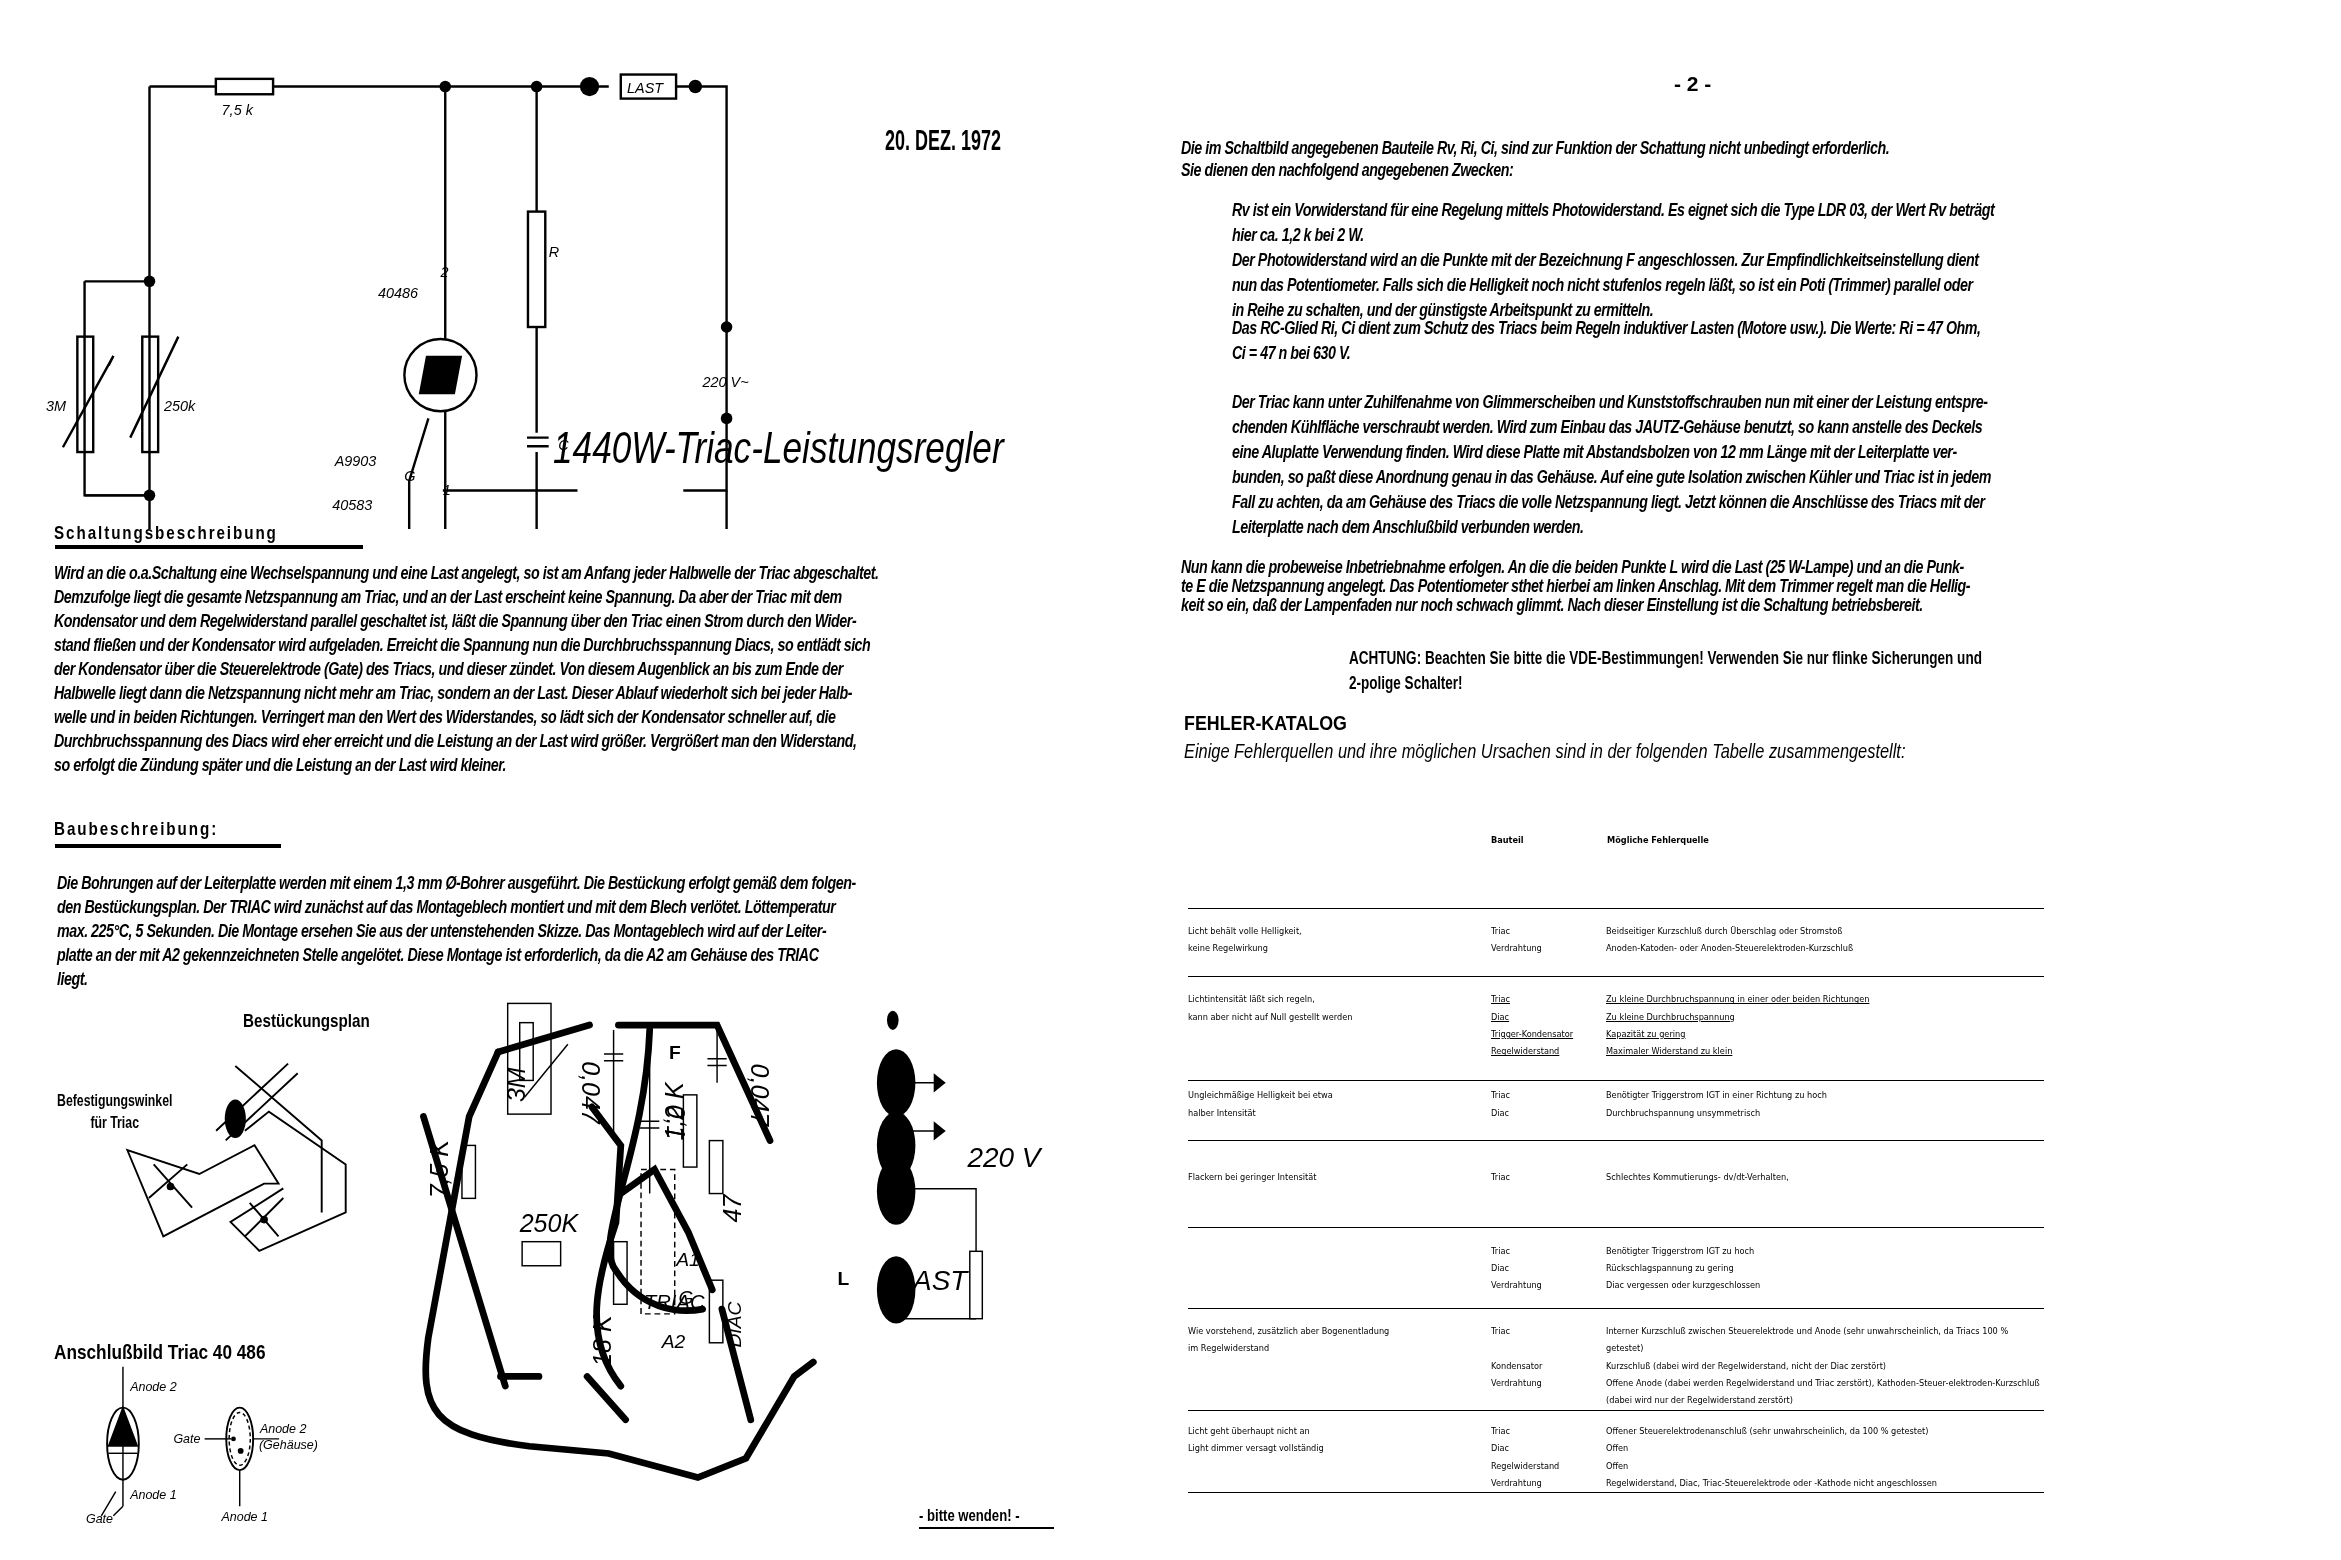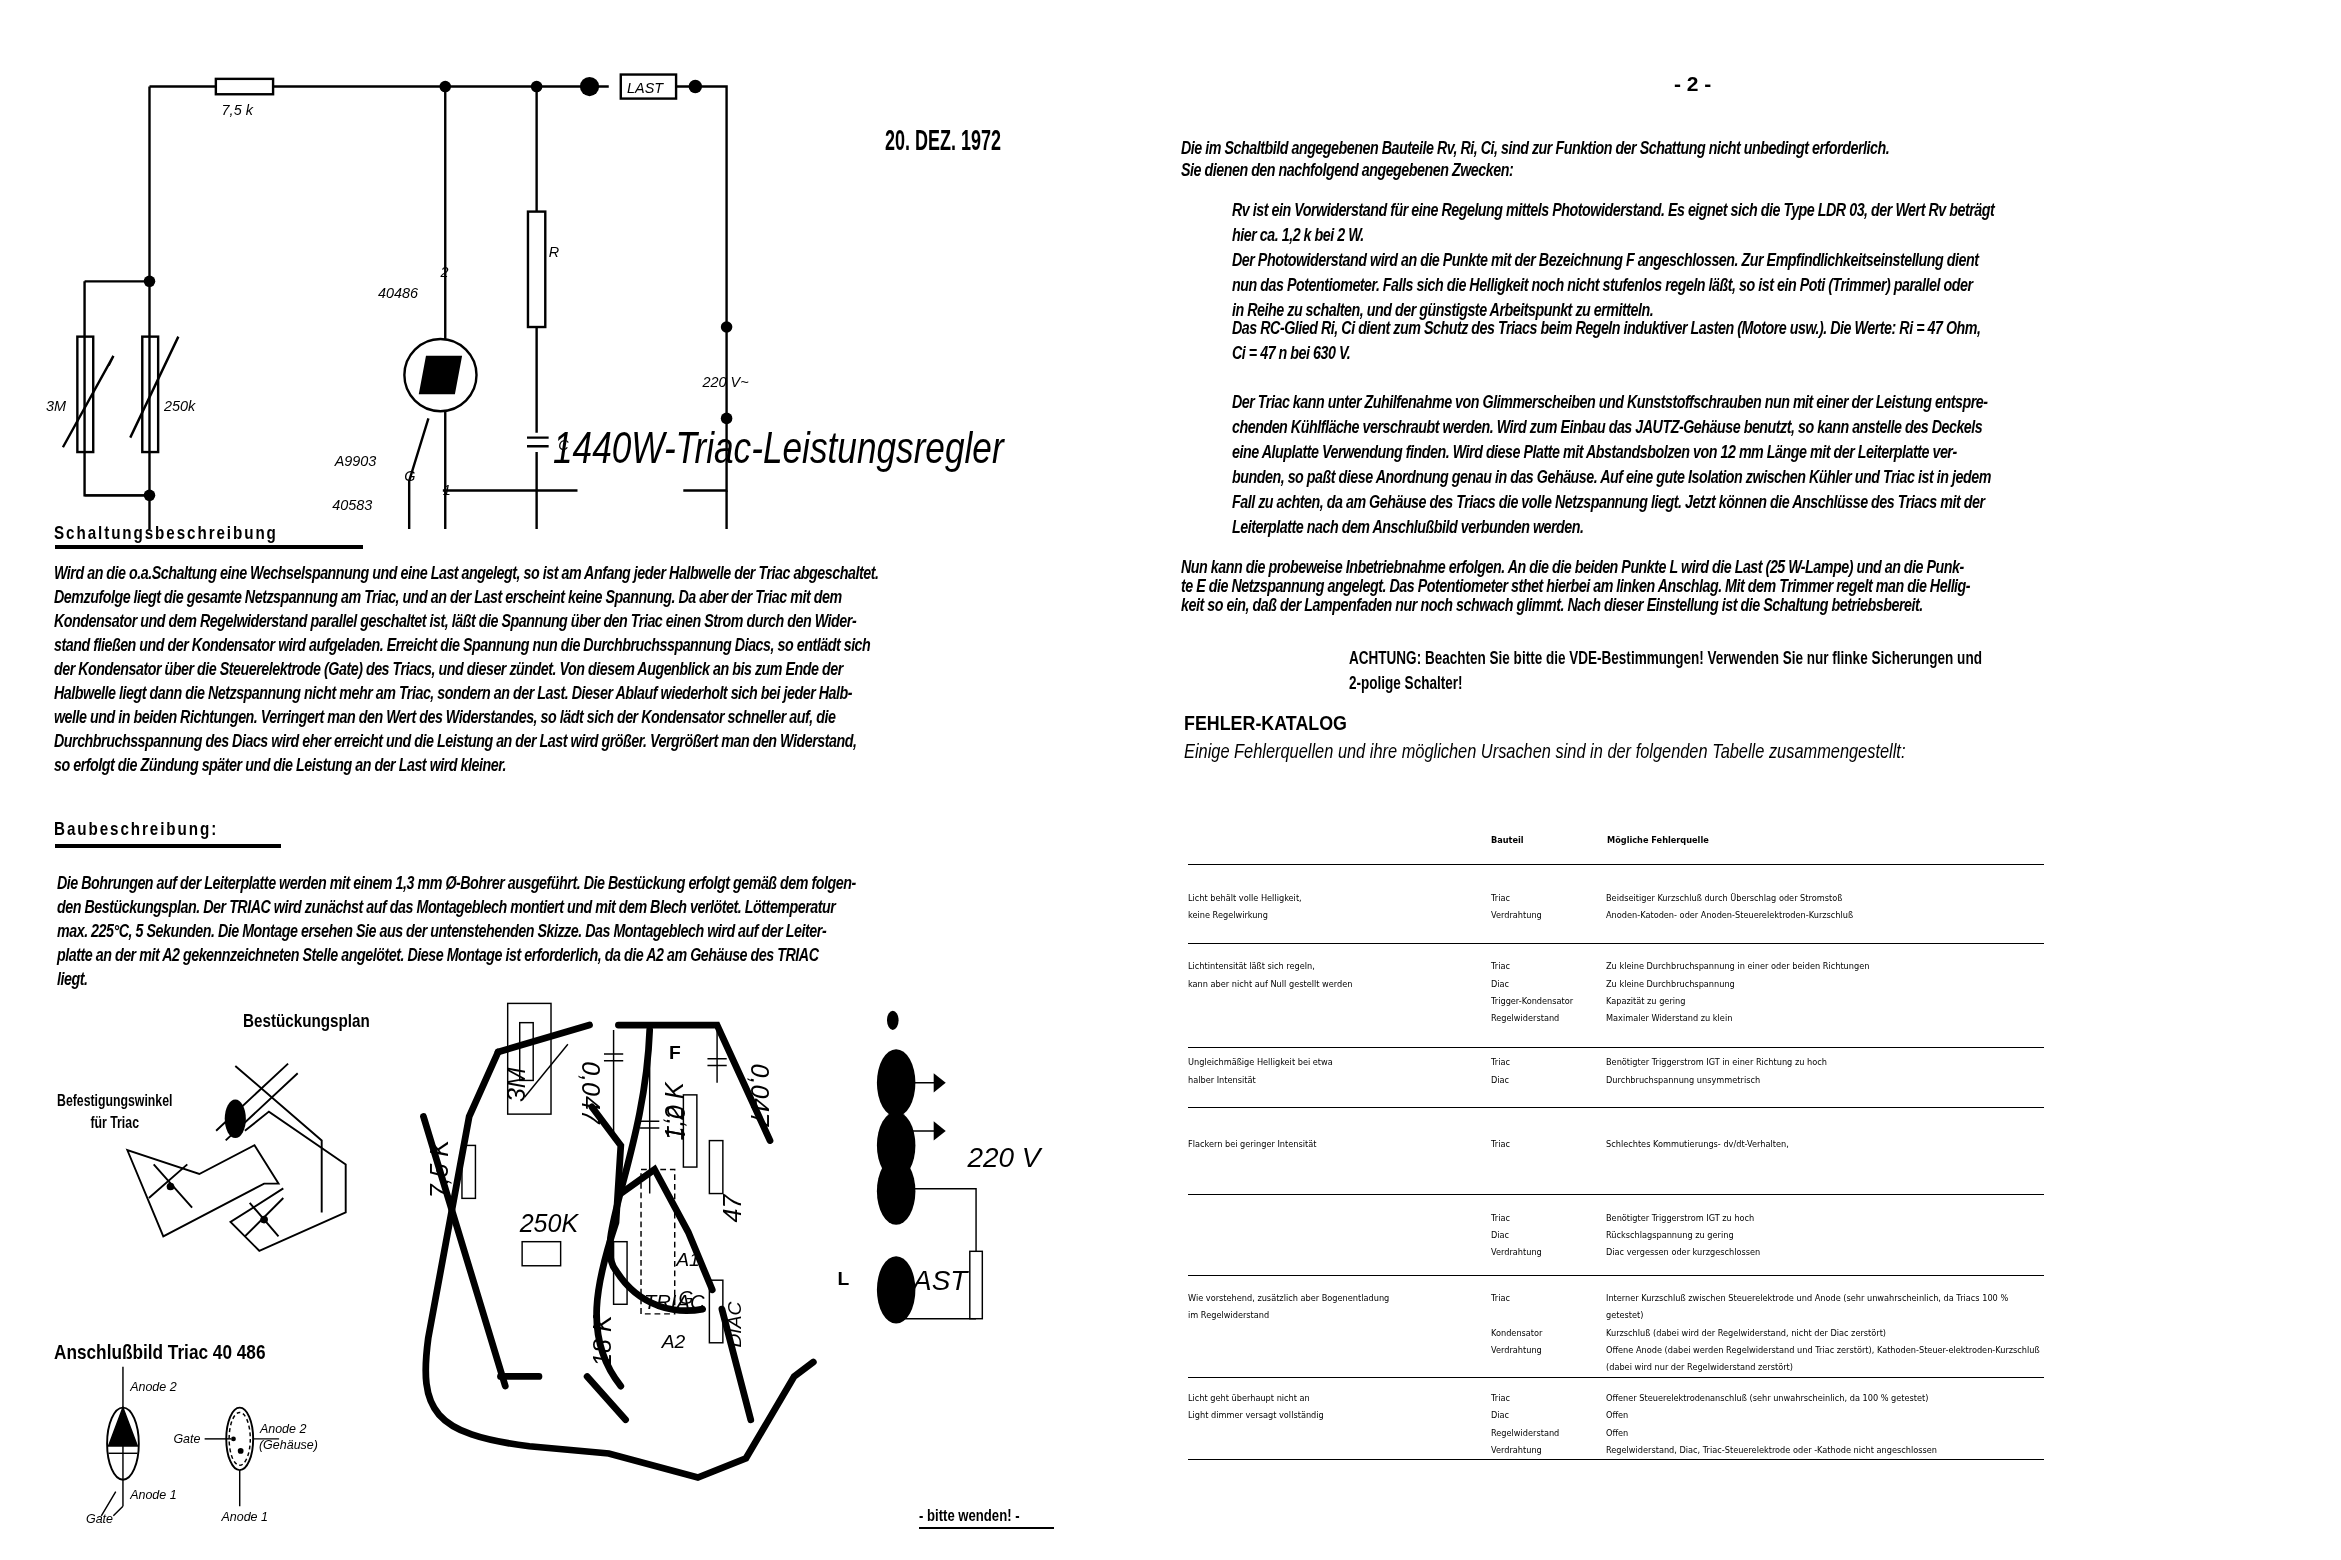--- a/index.html
+++ b/index.html
@@ -284,37 +284,37 @@
 
 <div class="abs" style="left:1184px;top:711px;font-size:21px;font-weight:bold;transform:scaleX(0.85);transform-origin:left top;white-space:nowrap;">FEHLER-KATALOG</div>
 <div class="abs" style="left:1184px;top:739px;font-size:21px;font-style:italic;transform:scaleX(0.78);transform-origin:left top;white-space:nowrap;">Einige Fehlerquellen und ihre möglichen Ursachen sind in der folgenden Tabelle zusammengestellt:</div>
 
 <div class="tbl">
   <div class="tbl-head">
     <span class="abs" style="left:303px;top:4.8px">Bauteil</span>
     <span class="abs" style="left:419px;top:4.8px">Mögliche Fehlerquelle</span>
   </div>
   <div id="tbl-body">
-      <div class="tbl-row" style="padding-top: 25px; min-height: 53px;">
+      <div class="tbl-row" style="padding-top: 14px; min-height: 53px; margin-top: 44px;">
         <div class="tbl-cell-sym">
           <div>Licht behält volle Helligkeit,</div>
           <div>keine Regelwirkung</div>
         </div>
         <div class="tbl-entries">
           <div class="tbl-entry">
             <span class="bauteil">Triac</span>
             <span class="quelle">Beidseitiger Kurzschluß durch Überschlag oder Stromstoß</span>
           </div>
           <div class="tbl-entry">
             <span class="bauteil">Verdrahtung</span>
             <span class="quelle">Anoden-Katoden- oder Anoden-Steuerelektroden-Kurzschluß</span>
           </div>
         </div>
       </div>
-      <div class="tbl-row" style="padding-top: 14.4px; min-height: 89px;">
+      <div class="tbl-row" style="padding-top: 14.4px; min-height: 89px; text-decoration: underline;">
         <div class="tbl-cell-sym">
           <div>Lichtintensität läßt sich regeln,</div>
           <div>kann aber nicht auf Null gestellt werden</div>
         </div>
         <div class="tbl-entries">
           <div class="tbl-entry">
             <span class="bauteil">Triac</span>
             <span class="quelle">Zu kleine Durchbruchspannung in einer oder beiden Richtungen</span>
           </div>
           <div class="tbl-entry">

